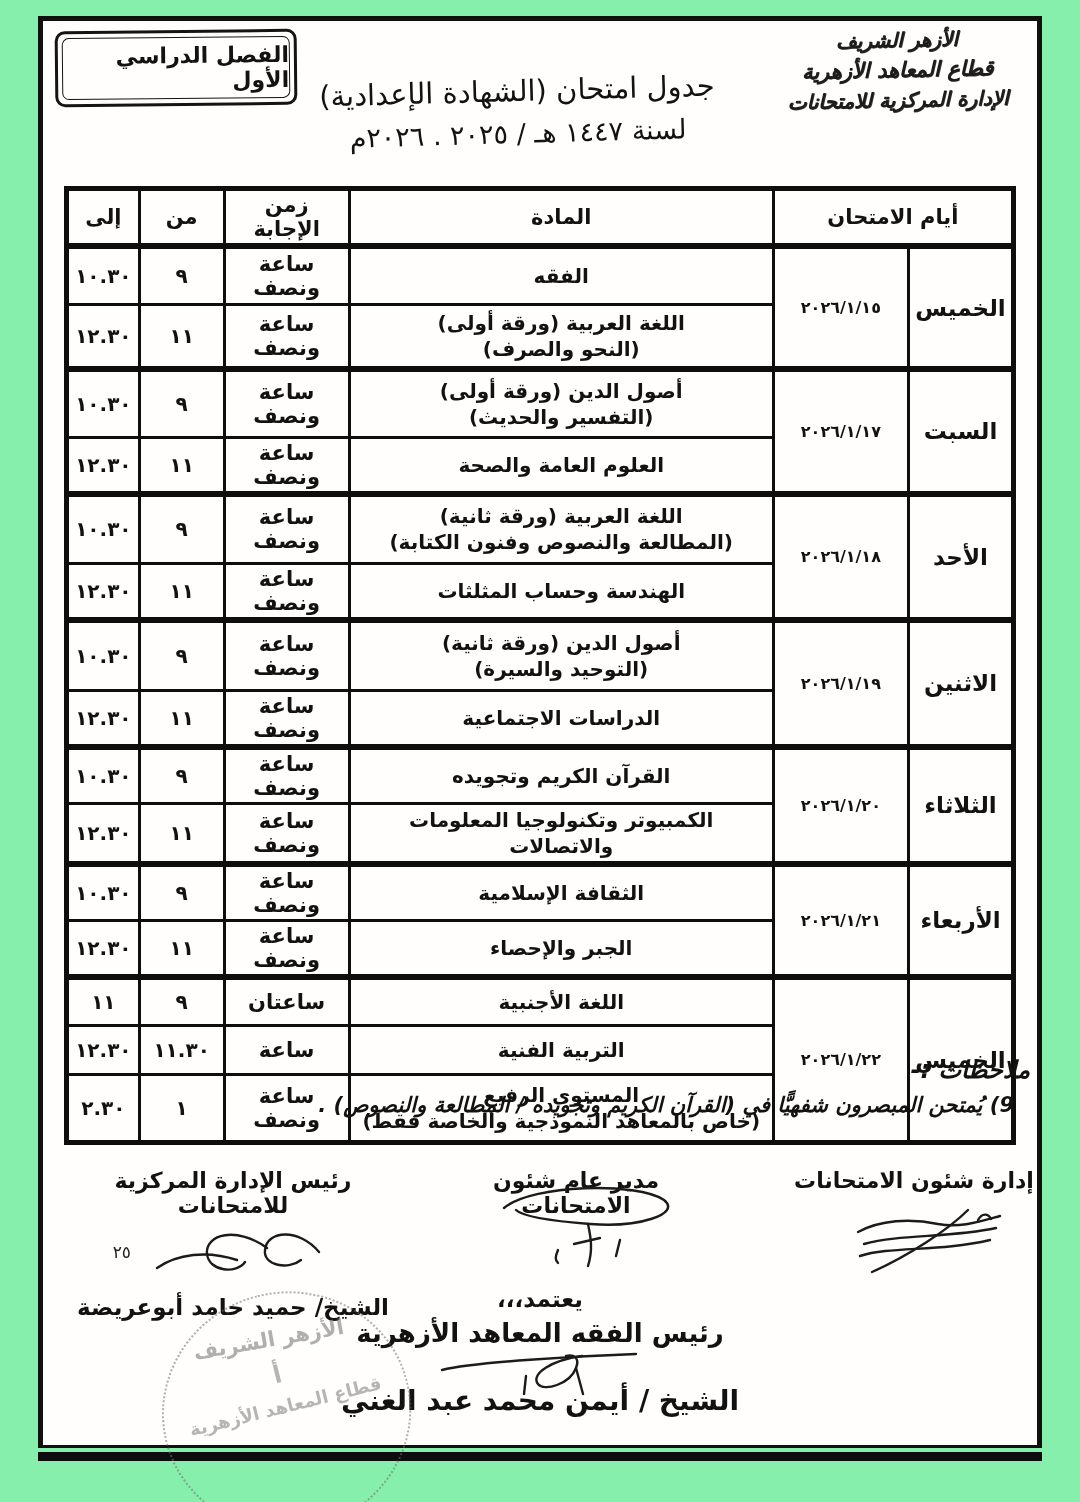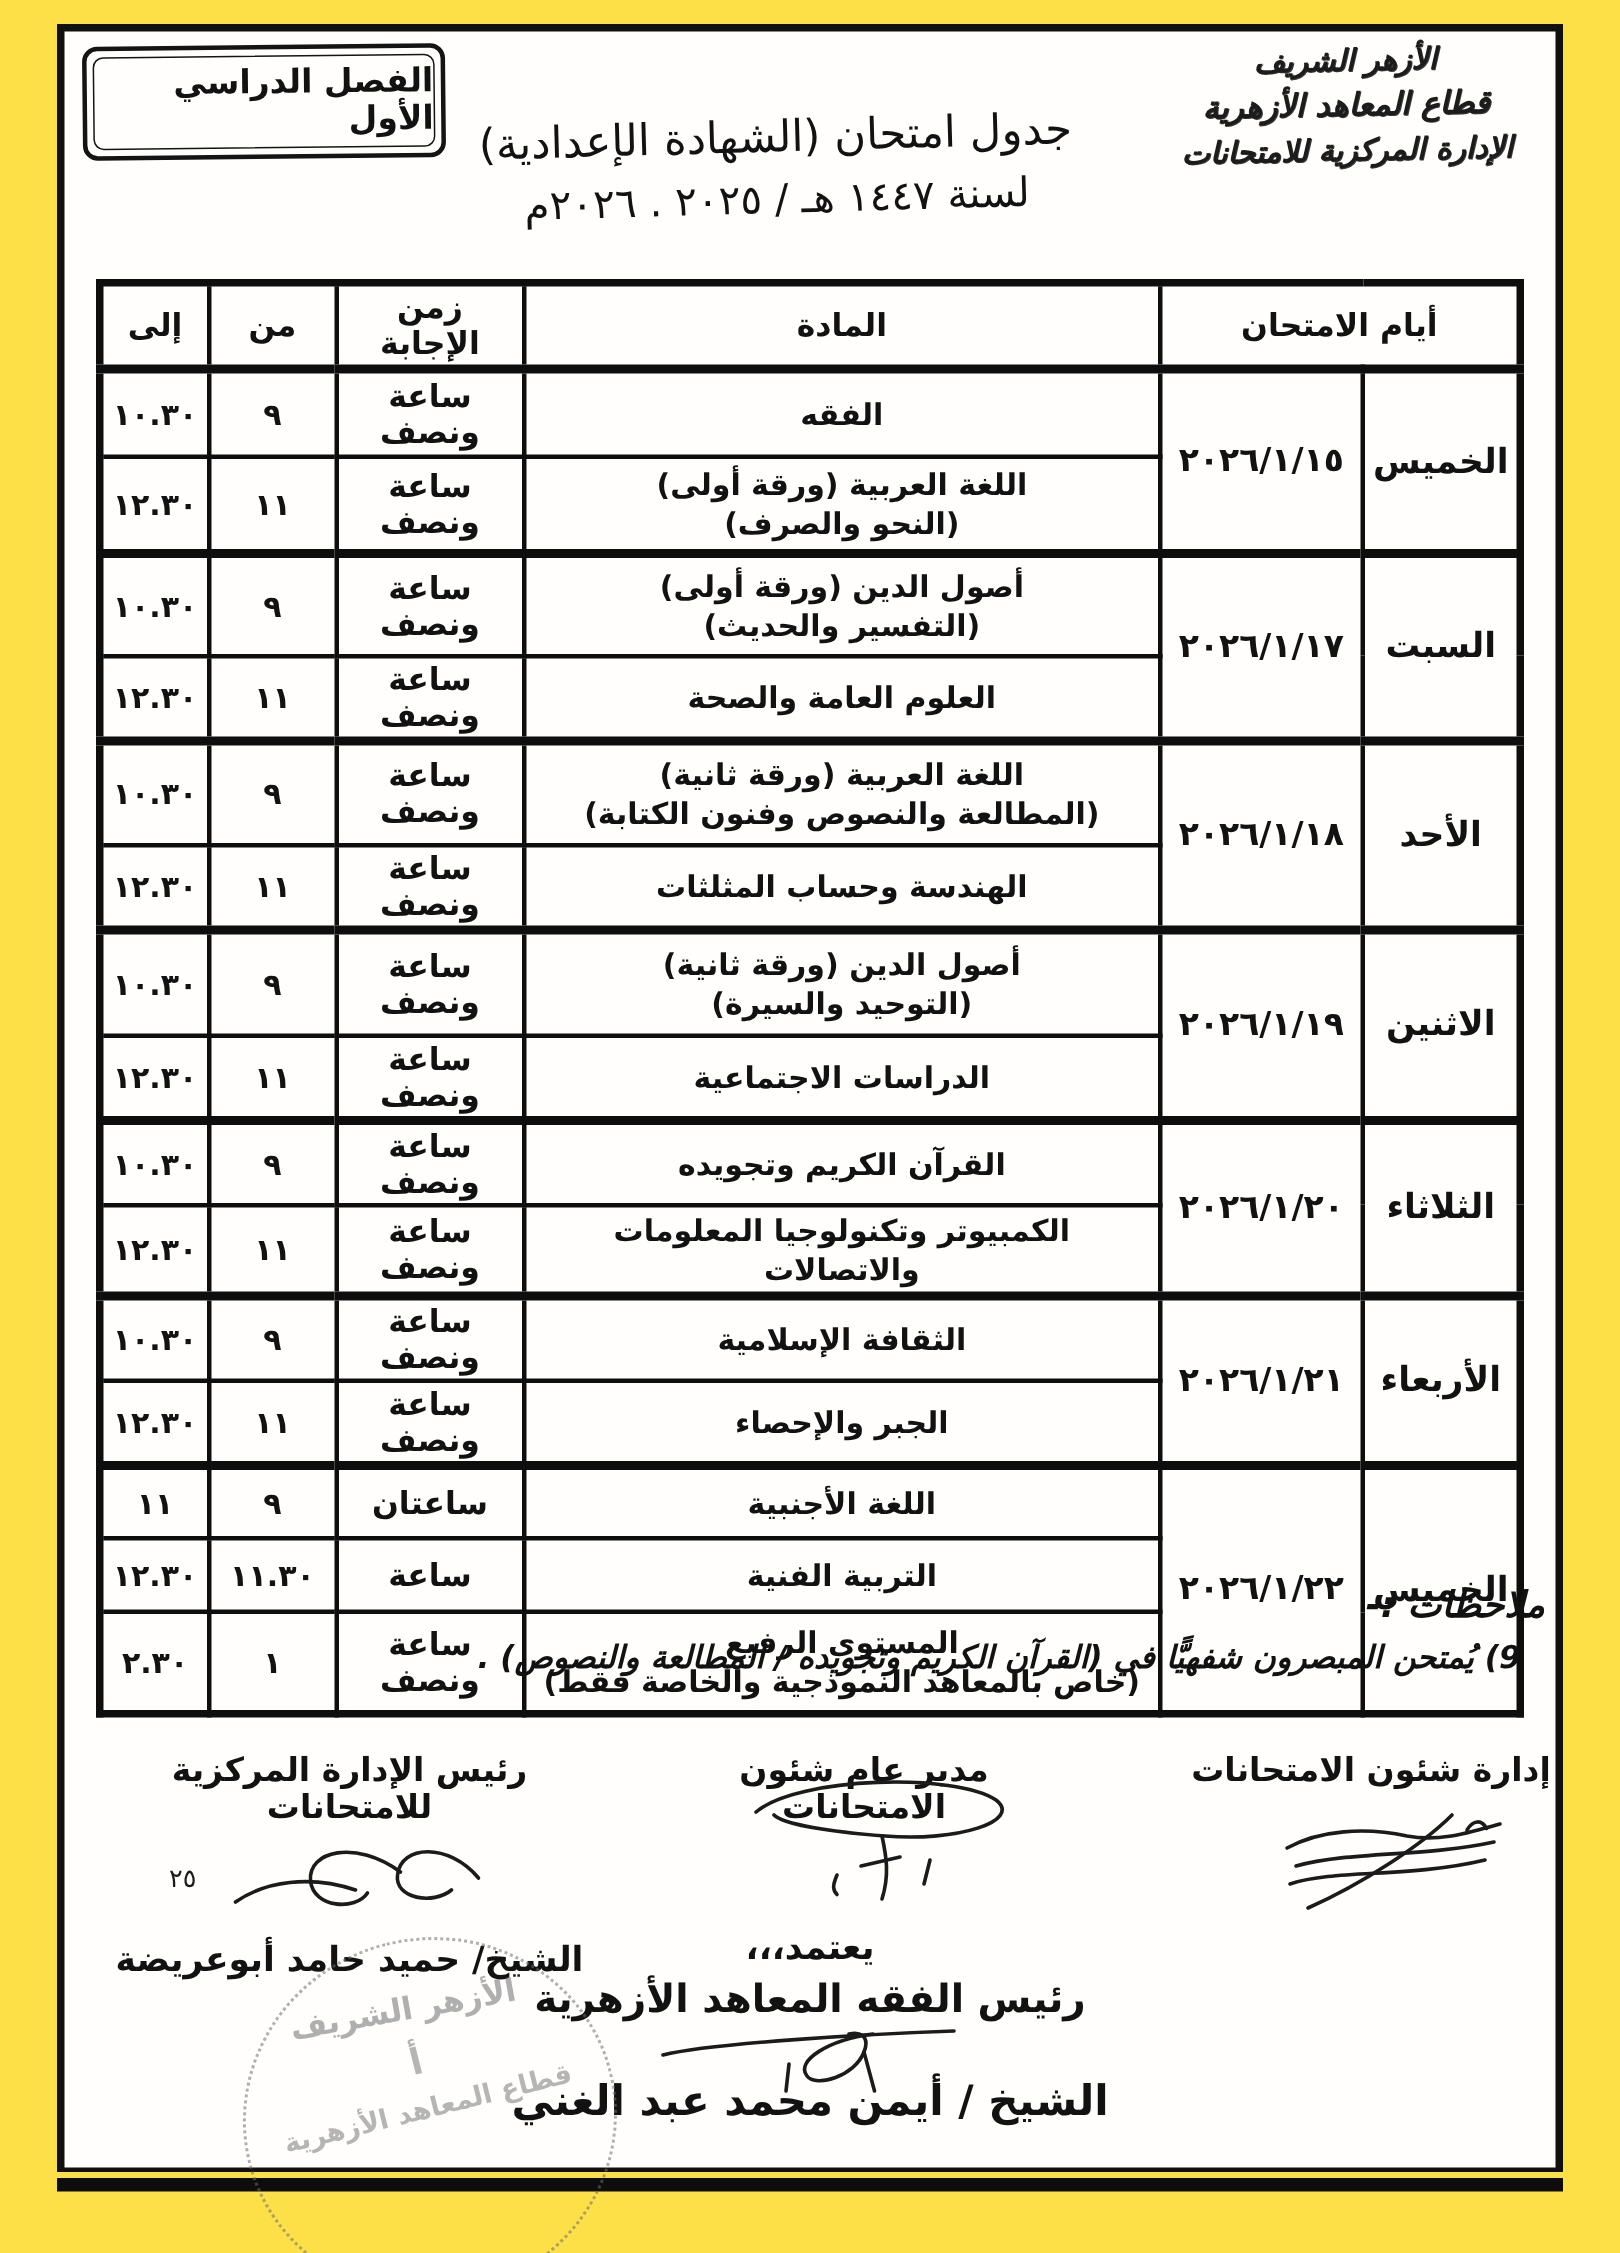--- a/index.html
+++ b/index.html
@@ -1,18 +1,18 @@
 <!DOCTYPE html>
 <html lang="ar"><head>
 <meta charset="utf-8">
 <style>
   * { margin:0; padding:0; box-sizing:border-box; }
   html,body { background:#ffffff; }
   body { font-family:"DejaVu Sans", sans-serif; color:#121212; }
-  .page { position:relative; width:1080px; height:1502px; background:#fde047; overflow:hidden; direction:rtl; }
+  .page { position:relative; width:1080px; height:1502px; background:#86efac; overflow:hidden; direction:rtl; }
 
   
   .frame { position:absolute; left:38px; top:16px; width:1004px; height:1432px;
            border:5px solid #101010; border-bottom-width:3px; background:#fffefd; }
   .bbar  { position:absolute; left:38px; top:1452px; width:1004px; height:9px; background:#0d0d0d; }
 
   
   .badge { position:absolute; left:55px; top:30px; width:242px; height:76px;
            border:3px solid #141414; border-radius:10px; padding:4px; transform:rotate(-0.6deg); }
   .badge-inner { width:100%; height:100%; border:1.6px solid #141414; border-radius:7px;
@@ -31,21 +31,21 @@
 
   
   table.sched { position:absolute; left:64px; top:186px; width:952px;
                 border-collapse:collapse; table-layout:fixed;
                 border:5px solid #0e0e0e; }
   .sched th, .sched td { border:3px solid #0e0e0e; text-align:center; vertical-align:middle;
                          font-weight:bold; padding:2px 4px; background:#fffefd; }
   .sched th { height:46px; font-size:21px; border-bottom-width:6px; }
   .sched tr.sep td { border-top-width:6px; }
   .c-day  { font-size:23px; }
-  .c-date { font-size:22px; letter-spacing:0.5px; }
+  .c-date { font-size:16px; letter-spacing:0.5px; }
   .c-sub  { font-size:20px; line-height:26px; }
   .c-dur  { font-size:21px; }
   .c-from, .c-to { font-size:20px; }
   .sub2 { font-size:20px; }
 
   
   .notes { position:absolute; right:50px; top:1056px; width:800px; text-align:right;font-style:italic; }
   .notes .nt { font-size:24px; font-weight:bold; }
   .notes .ni { font-size:21px; font-weight:bold; margin-top:9px; padding-right:16px; }
 

